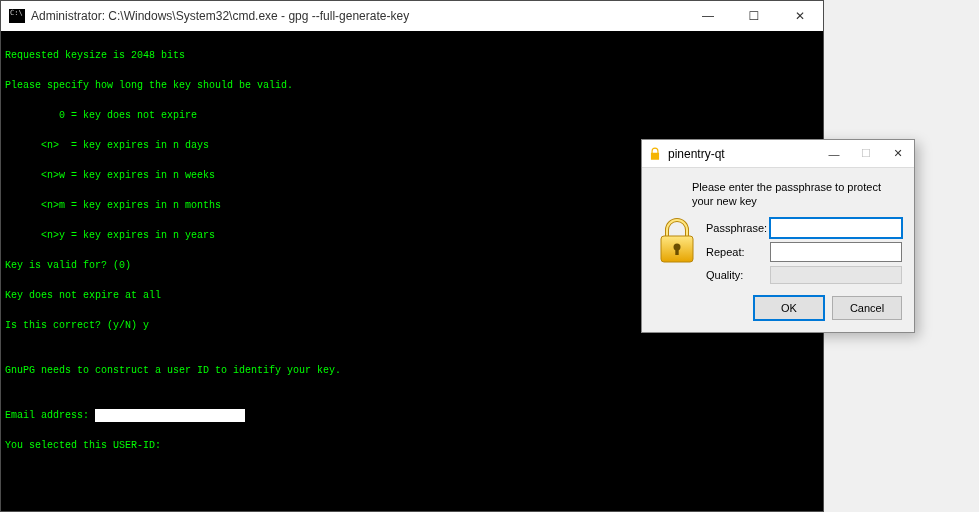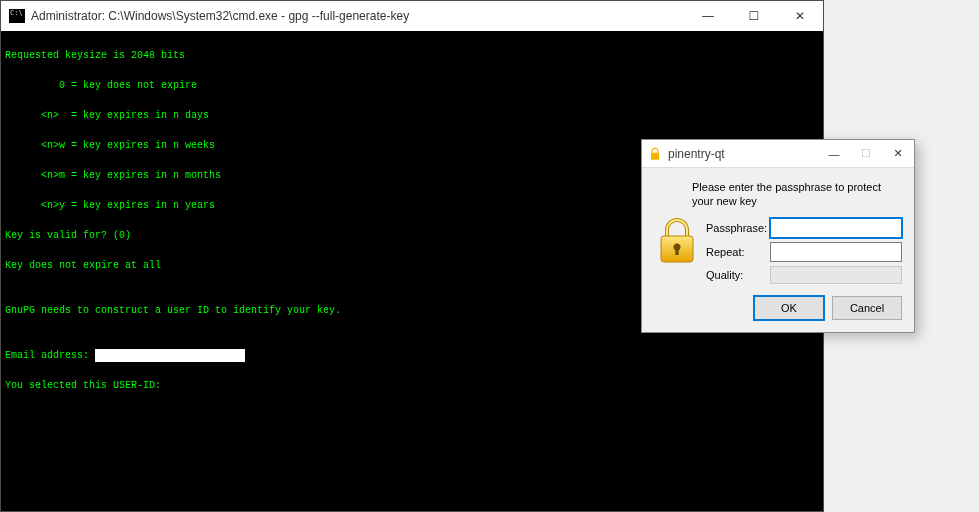--- a/index.html
+++ b/index.html
@@ -16,21 +16,21 @@
 
   .cmd-body { background:#000; height: calc(100% - 30px); padding: 2px 4px; font-family: Consolas, "Courier New", monospace; font-size: 10px; line-height: 15px; color:#0f0; white-space: pre; overflow:hidden; position:relative; }
   .cmd-line { display:block; }
   .redact { background:#fff; display:inline-block; height:13px; vertical-align:middle; }
   .redact1 { width: 150px; }
 
   
   .dialog { position:absolute; left: 641px; top: 139px; width: 274px; background:#f0f0f0; border:1px solid #8a8a8a; box-shadow: 4px 4px 12px rgba(0,0,0,.25); display:flex; flex-direction:column; }
   .dlg-titlebar { height: 28px; background:#fff; display:flex; align-items:center; border-bottom:1px solid #dcdcdc; }
   .lock-icon-sm { width:14px; height:14px; margin:0 6px; display:inline-flex; align-items:center; justify-content:center; }
-  .dlg-title { flex:1; font-size:12px; color:#404040; }
+  .dlg-title { flex:1; font-size:12px; color:#000000; }
   .dlg-controls { display:flex; align-self:stretch; }
   .dlg-btn { width:32px; display:flex; align-items:center; justify-content:center; font-size:11px; color:#333; background:transparent; border:none; }
   .dlg-btn.max { color:#bbb; }
   .dlg-body { padding: 12px 12px 12px 10px; font-size:11px; color:#000; }
   .dlg-prompt { margin-left: 40px; margin-bottom: 10px; line-height:14px; }
   .dlg-grid { display:grid; grid-template-columns: 50px 60px 1fr; grid-column-gap:4px; grid-row-gap:4px; align-items:center; }
   .big-lock { grid-row: 1 / span 3; align-self:start; justify-self:center; }
   .fld-label { text-align:left; }
   .fld-input { width:100%; height:20px; border:1px solid #7a7a7a; background:#fff; padding:0 3px; font-size:11px; }
   .fld-input.focused { border:1px solid #0078d7; outline:1px solid #0078d7; }
@@ -50,27 +50,29 @@
     <span class="cmd-icon"></span>
     <span class="cmd-title">Administrator: C:\Windows\System32\cmd.exe - gpg  --full-generate-key</span>
     <div class="win-controls">
       <button class="win-btn">—</button>
       <button class="win-btn">☐</button>
       <button class="win-btn close">✕</button>
     </div>
   </div>
   <div class="cmd-body">
 <span class="cmd-line">Requested keysize is 2048 bits</span>
+<span class="cmd-line">Please specify how long the key should be valid.</span>
 <span class="cmd-line">         0 = key does not expire</span>
 <span class="cmd-line">      &lt;n&gt;  = key expires in n days</span>
 <span class="cmd-line">      &lt;n&gt;w = key expires in n weeks</span>
 <span class="cmd-line">      &lt;n&gt;m = key expires in n months</span>
 <span class="cmd-line">      &lt;n&gt;y = key expires in n years</span>
 <span class="cmd-line">Key is valid for? (0)</span>
 <span class="cmd-line">Key does not expire at all</span>
+<span class="cmd-line">Is this correct? (y/N) y</span>
 <span class="cmd-line"></span>
 <span class="cmd-line">GnuPG needs to construct a user ID to identify your key.</span>
 <span class="cmd-line"></span>
 <span class="cmd-line"><span>Email address: </span><span class="redact redact1"></span></span>
 <span class="cmd-line">You selected this USER-ID:</span>
 
 <span class="cmd-line"></span>
 
 
 

